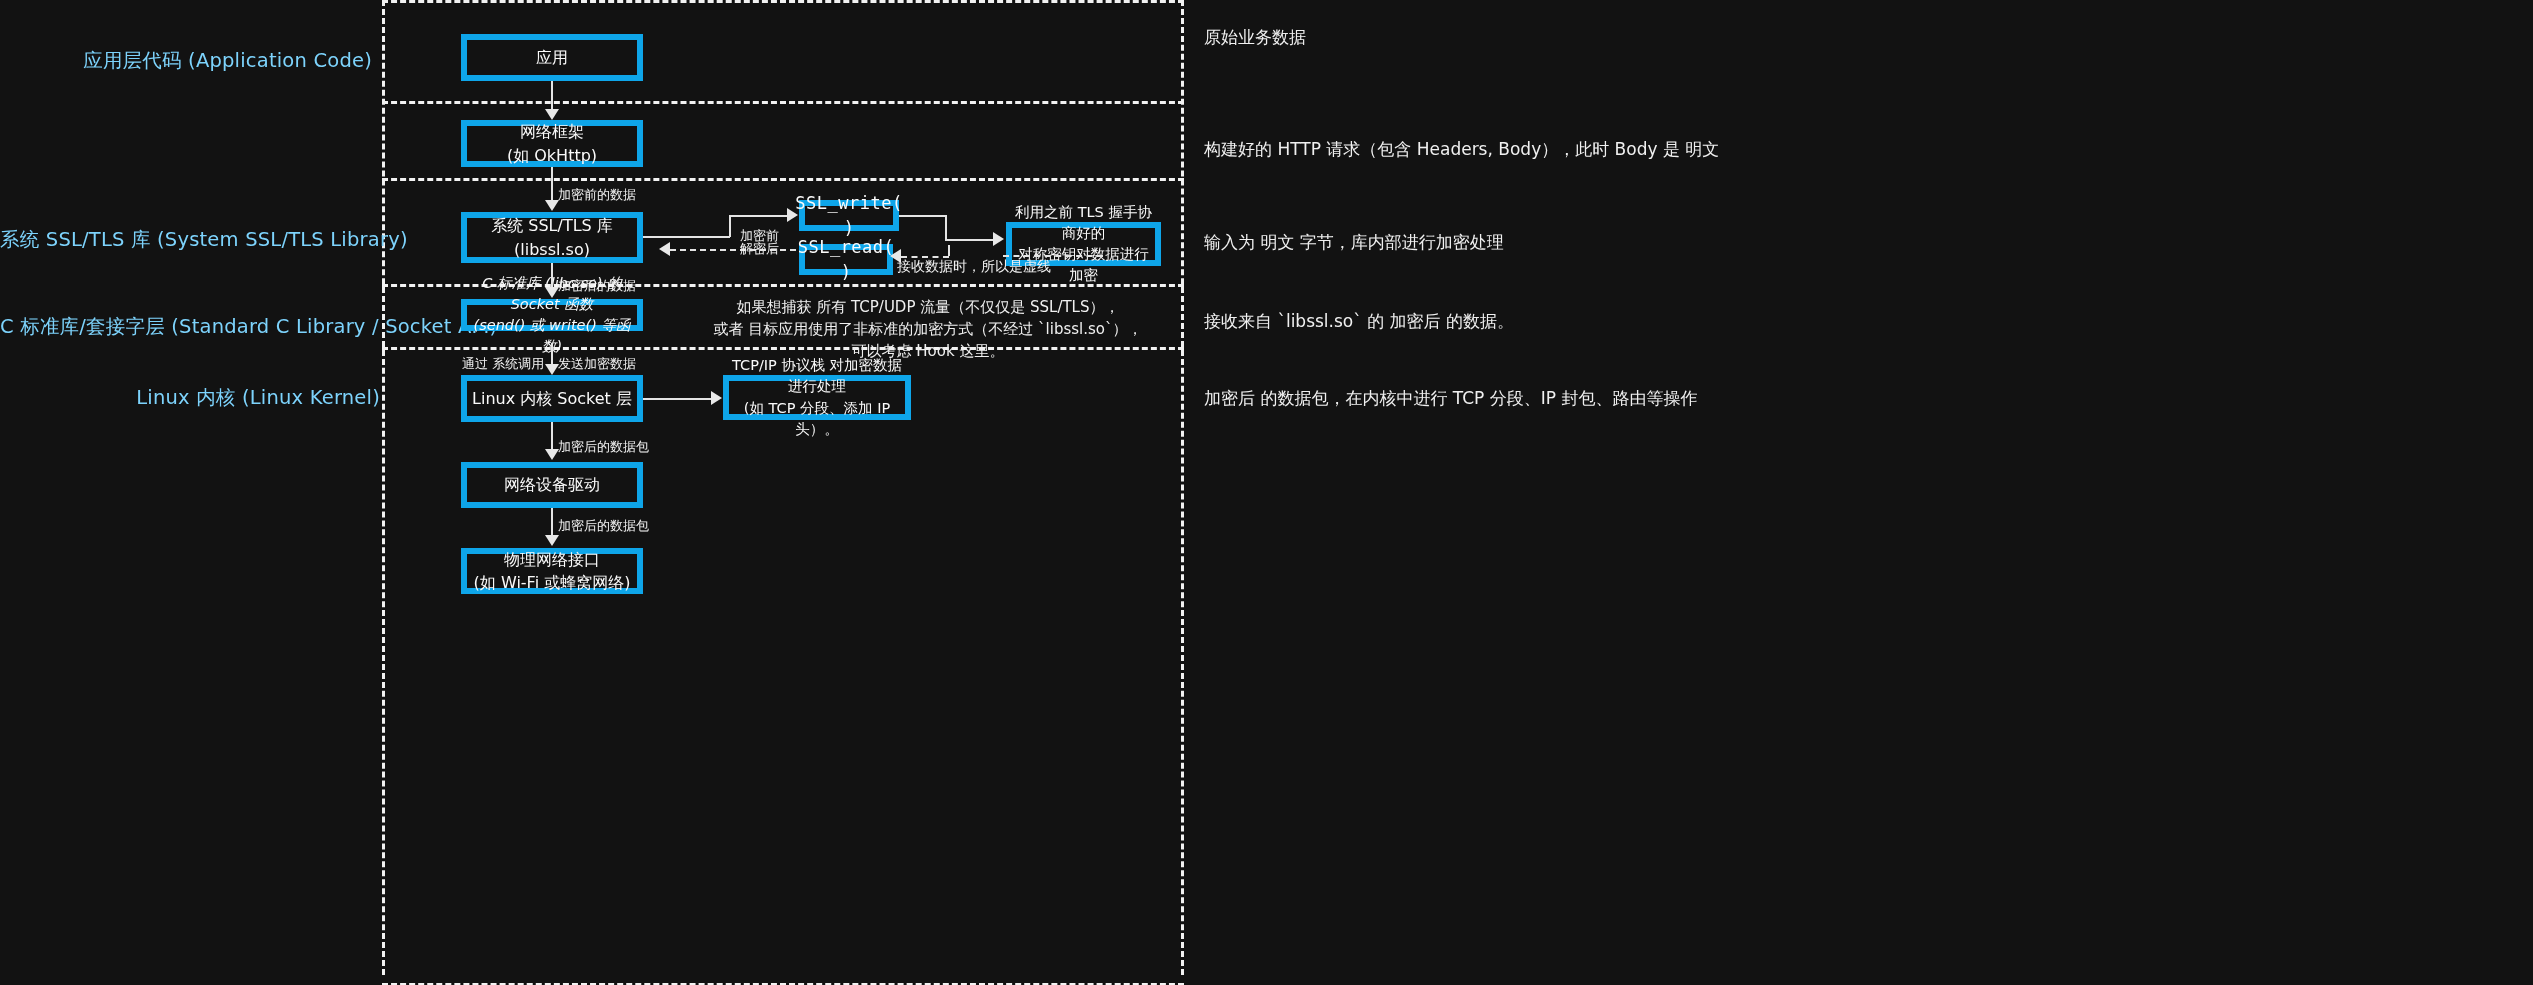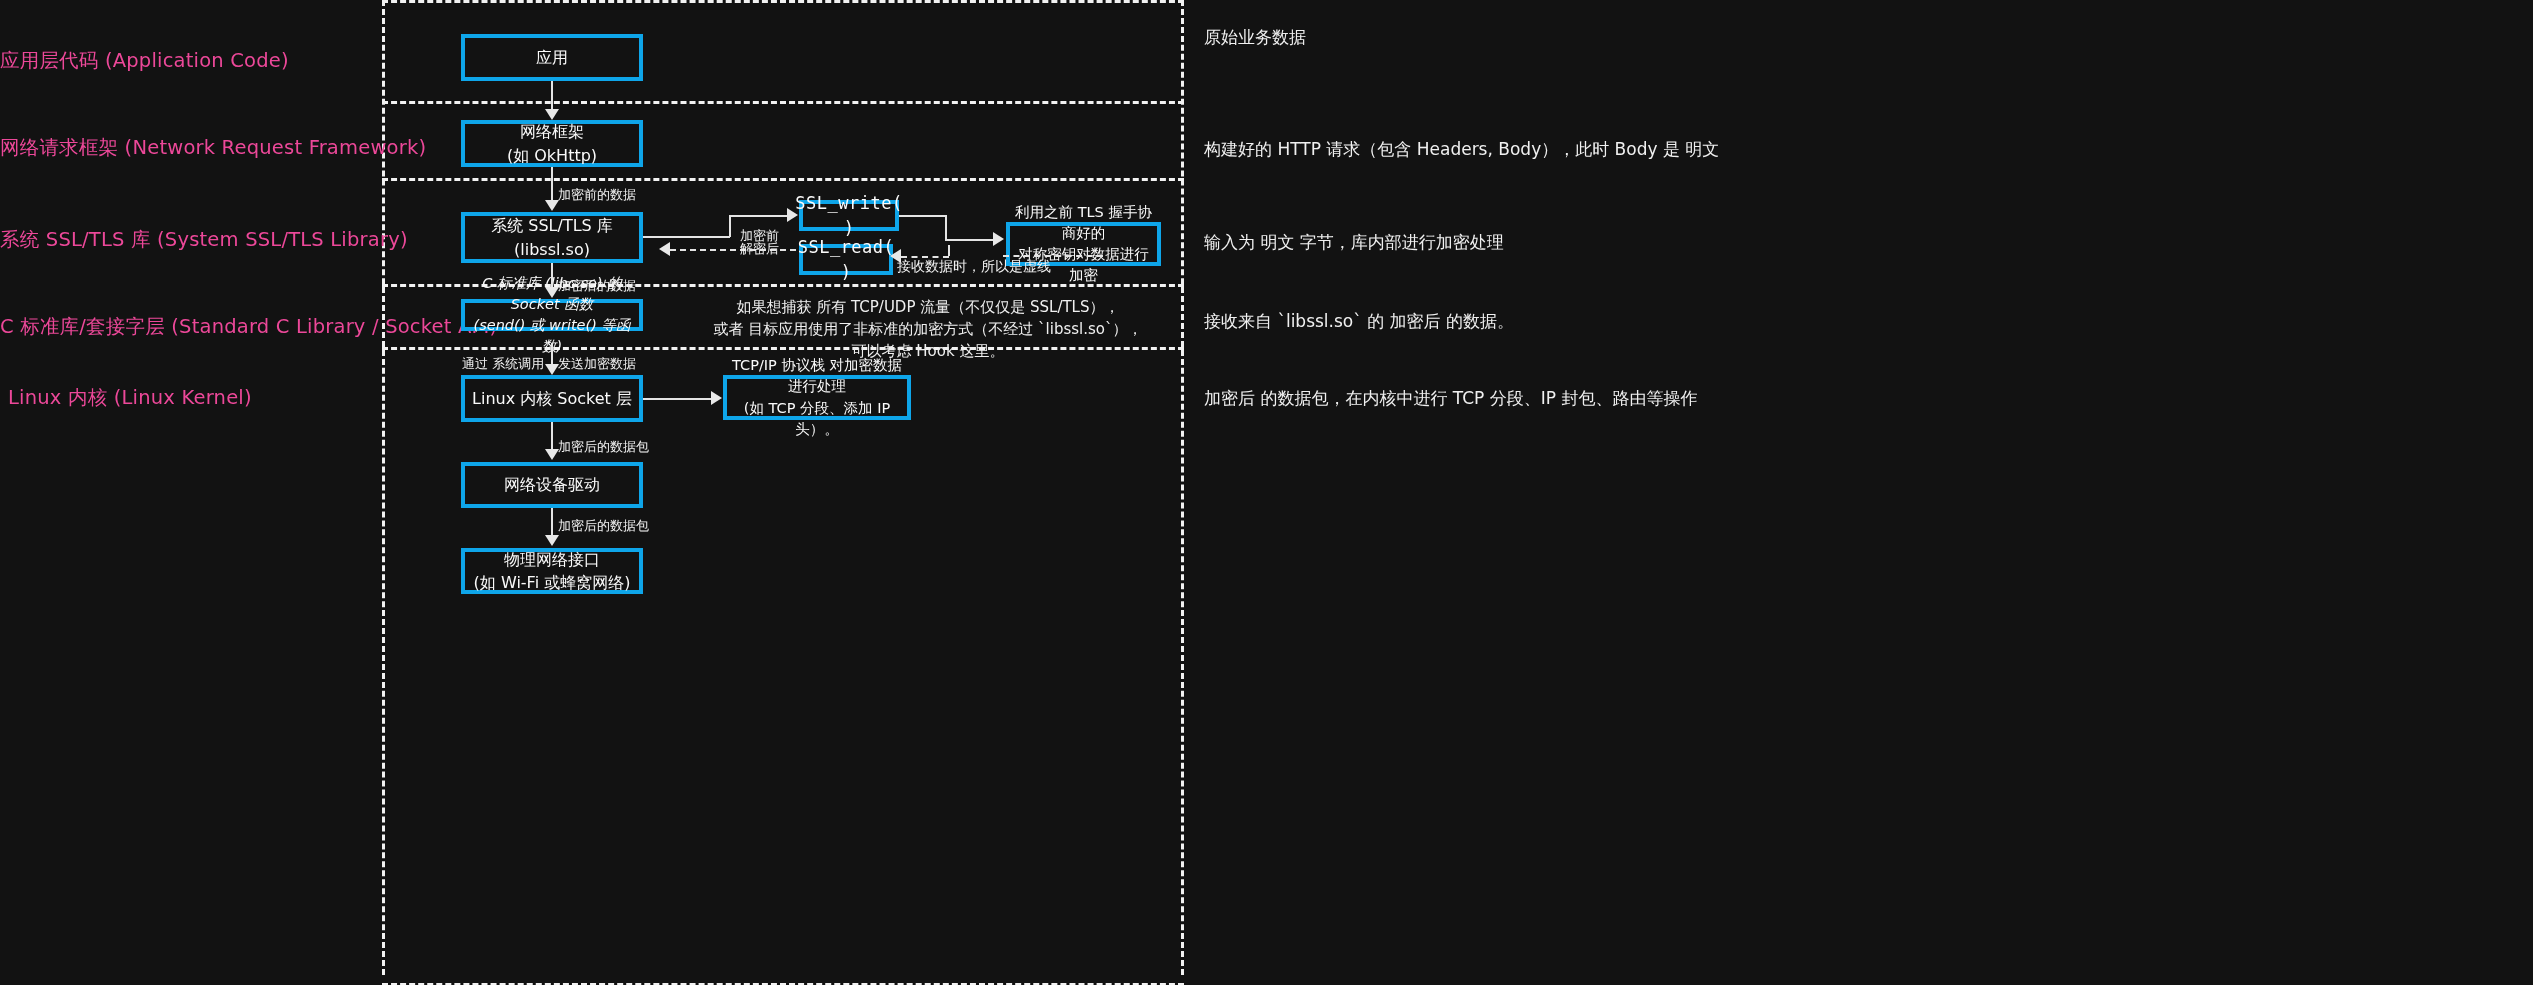--- a/index.html
+++ b/index.html
@@ -5,26 +5,26 @@
   html,body{margin:0;padding:0;background:#121212;}
   body{width:2533px;height:985px;overflow:hidden;font-family:"DejaVu Sans","Liberation Sans",sans-serif;}
   #stage{position:relative;width:2533px;height:985px;background:#121212;color:#fff;}
 
   
   .lane-region{position:absolute;left:382px;top:-10px;width:802px;height:1000px;}
   .vline{position:absolute;width:0;border-left:3px dashed #f2f2f2;}
   .hline{position:absolute;height:0;border-top:3px dashed #f2f2f2;}
 
   
-  .lane-label{position:absolute;color:#ec4899;font-size:19.5px;letter-spacing:.2px;white-space:nowrap;}
+  .lane-label{position:absolute;text-align:right;color:#7dd3fc;font-size:19.5px;letter-spacing:.2px;white-space:nowrap;}
   .note{position:absolute;color:#f0f0f0;font-size:17px;white-space:nowrap;}
   .note-c{position:absolute;color:#f0f0f0;font-size:15px;text-align:center;line-height:1.45;white-space:nowrap;}
 
   
-  .node{position:absolute;box-sizing:border-box;border:4px solid #0ea5e9;background:#121212;
+  .node{position:absolute;box-sizing:border-box;border:6px solid #0ea5e9;background:#121212;
         color:#fafafa;display:flex;align-items:center;justify-content:center;text-align:center;
         font-size:16px;line-height:1.45;}
   .node.mono{font-family:"DejaVu Sans Mono","Liberation Mono",monospace;font-size:17px;letter-spacing:.5px;}
   .node.small{font-size:14.5px;}
 
   
   .conn{position:absolute;background:#e4e4e4;}
   .conn.v{width:2px;}
   .conn.h{height:2px;}
   .dconn{position:absolute;}
@@ -46,21 +46,20 @@
   </div>
 
   <div class="hline" style="left:382px;top:101px;width:802px;"></div>
   <div class="hline" style="left:382px;top:178px;width:802px;"></div>
   <div class="hline" style="left:382px;top:284px;width:802px;"></div>
   <div class="hline" style="left:382px;top:347px;width:802px;"></div>
   <div class="hline" style="left:382px;top:0px;width:802px;"></div>
   <div class="hline" style="left:382px;top:983px;width:802px;"></div>
 
   <div class="lane-label" style="left:0px;top:47px;width:372px;">应用层代码 (Application Code)</div>
-  <div class="lane-label" style="left:0px;top:134px;width:372px;">网络请求框架 (Network Request Framework)</div>
   <div class="lane-label" style="left:0px;top:226px;width:372px;">系统 SSL/TLS 库 (System SSL/TLS Library)</div>
   <div class="lane-label" style="left:0px;top:313px;width:372px;">C 标准库/套接字层 (Standard C Library / Socket API)</div>
   <div class="lane-label" style="left:0px;top:384px;width:372px;padding-left:8px;">Linux 内核 (Linux Kernel)</div>
 
   <div class="note" style="left:1204px;top:26px;">原始业务数据</div>
   <div class="note" style="left:1204px;top:138px;">构建好的 HTTP 请求（包含 Headers, Body），此时 Body 是 明文</div>
   <div class="note" style="left:1204px;top:231px;">输入为 明文 字节，库内部进行加密处理</div>
   <div class="note" style="left:1204px;top:310px;">接收来自 `libssl.so` 的 加密后 的数据。</div>
   <div class="note" style="left:1204px;top:387px;">加密后 的数据包，在内核中进行 TCP 分段、IP 封包、路由等操作</div>
 

